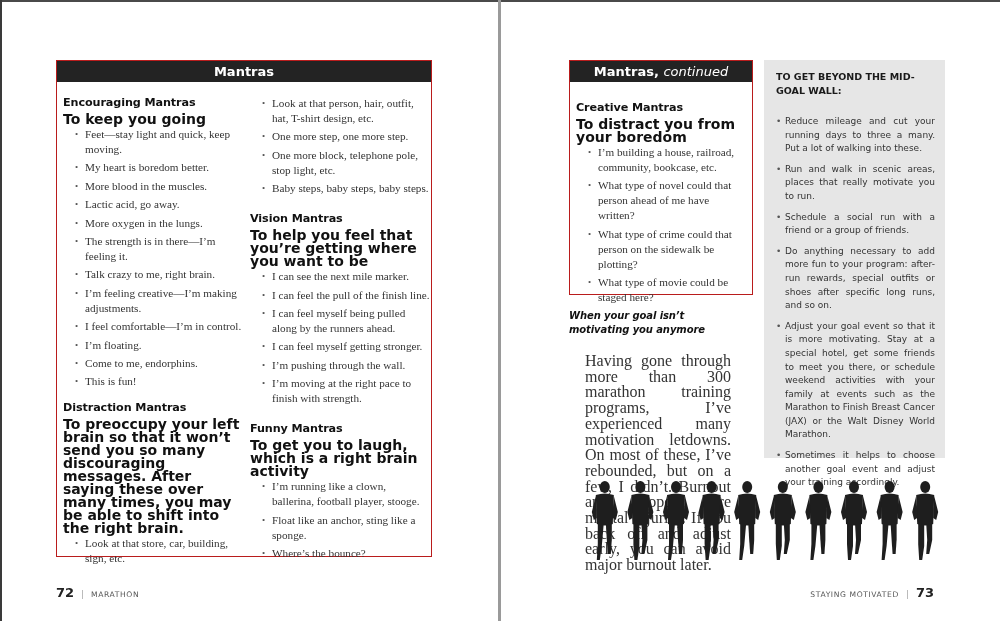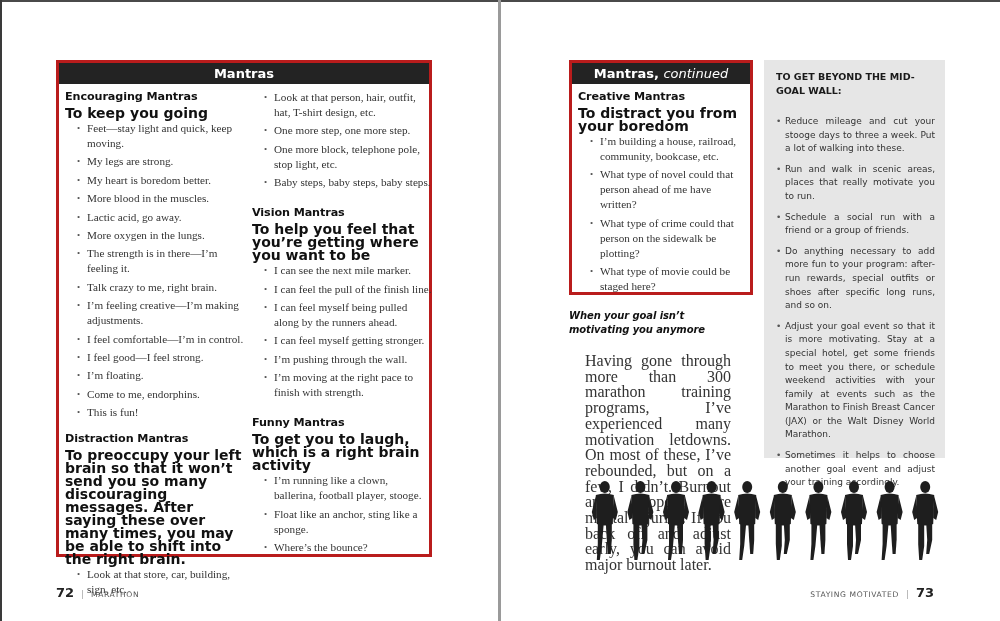--- a/index.html
+++ b/index.html
@@ -5,39 +5,39 @@
   html, body { margin:0; padding:0; }
   body { width:1000px; height:621px; background:#ffffff; position:relative; overflow:hidden; font-family:"Liberation Serif", serif; color:#2a2a2a; }
   .topline { position:absolute; left:0; top:0; width:1000px; height:2px; background:#4a4a4a; }
   .leftline { position:absolute; left:0; top:0; width:2px; height:621px; background:#3a3a3a; }
   .gutter { position:absolute; left:498px; top:0; width:3px; height:621px; background:#9a9a9a; }
   .page { position:absolute; top:0; height:621px; }
   .page.left { left:0; width:498px; }
   .page.right { left:501px; width:487px; }
 
   
-  .box { position:absolute; border:3px solid #b91c1c; background:#fff; box-sizing:border-box; }
+  .box { position:absolute; border:1px solid #b91c1c; background:#fff; box-sizing:border-box; }
   .box-left { left:56px; top:60px; width:376px; height:497px; }
   .box-head { background:#232323; color:#fff; font-family:"DejaVu Sans", sans-serif; font-weight:bold; font-size:13px; text-align:center; height:21px; line-height:21px; }
   .box-head .cont { font-style:italic; font-weight:normal; }
-  .col { position:absolute; top:27px; }
+  .col { position:absolute; top:35px; }
   .col1 { left:6px; width:182px; }
   .col2 { left:193px; width:180px; }
 
   h3 { font-family:"DejaVu Sans", sans-serif; font-weight:bold; font-size:11.2px; margin:0 0 4px 0; color:#111; letter-spacing:-0.1px; }
   .sub { font-family:"DejaVu Sans", sans-serif; font-weight:bold; font-size:14px; line-height:13px; margin:0 0 1px 0; color:#111; }
   ul.m { list-style:none; margin:0; padding:0 0 0 12px; }
   ul.m li { position:relative; padding-left:10px; font-size:11.2px; line-height:15px; margin-bottom:3.4px; color:#333; }
   ul.m li::before { content:"\2022"; position:absolute; left:0; top:0; font-size:9px; color:#555; }
 
   .sec { margin-bottom:12px; }
 
   
   .box-right { left:68px; top:60px; width:184px; height:235px; }
-  .box-right .inner { padding:6px 6px 0 6px; }
+  .box-right .inner { padding:19px 6px 0 6px; }
 
   .body-sec { position:absolute; left:68px; top:309px; width:178px; }
   .body-sec h3 { font-size:10px; line-height:14px; margin-bottom:5px;font-style:italic; }
   .body-sec p { margin:16px; font-size:16px; line-height:15.7px; text-align:justify; color:#333; }
 
   .sidebar { position:absolute; left:263px; top:60px; width:181px; height:398px; background:#e6e6e6; padding:10px 10px 0 12px; box-sizing:border-box; font-family:"DejaVu Sans", sans-serif; }
   .sidebar .stitle { font-weight:bold; font-size:9.5px; line-height:13.5px; color:#1a1a1a; margin-bottom:18px; }
   .sidebar ul { list-style:none; margin:0; padding:0; }
   .sidebar li { position:relative; padding-left:9px; font-size:9px; line-height:13.6px; margin-bottom:7px; color:#333; text-align:justify; }
   .sidebar li::before { content:"\2022"; position:absolute; left:0; top:0; color:#555; }
@@ -60,30 +60,28 @@
 <div class="page left">
   <div class="box box-left">
     <div class="box-head">Mantras</div>
 
     <div class="col col1">
       <div class="sec">
         <h3>Encouraging Mantras</h3>
         <div class="sub">To keep you going</div>
         <ul class="m">
           <li>Feet—stay light and quick, keep moving.</li>
-          <li>My legs are strong.</li>
           <li>My heart is boredom better.</li>
           <li>More blood in the muscles.</li>
           <li>Lactic acid, go away.</li>
           <li>More oxygen in the lungs.</li>
           <li>The strength is in there—I’m feeling it.</li>
           <li>Talk crazy to me, right brain.</li>
           <li>I’m feeling creative—I’m making adjustments.</li>
           <li>I feel comfortable—I’m in control.</li>
-          <li>I feel good—I feel strong.</li>
           <li>I’m floating.</li>
           <li>Come to me, endorphins.</li>
           <li>This is fun!</li>
         </ul>
       </div>
       <div class="sec">
         <h3>Distraction Mantras</h3>
         <div class="sub">To preoccupy your left brain so that it won’t send you so many discouraging messages. After saying these over many times, you may be able to shift into the right brain.</div>
         <ul class="m">
           <li>Look at that store, car, building, sign, etc.</li>
@@ -148,21 +146,21 @@
   </div>
 
   <div class="body-sec">
     <h3>When your goal isn’t motivating you anymore</h3>
     <p>Having gone through more than 300 marathon training programs, I’ve experienced many motivation letdowns. On most of these, I’ve rebounded, but on a few, I didn’t. Burnout and dropout are mental injuries. If you back off and adjust early, you can avoid major burnout later.</p>
   </div>
 
   <div class="sidebar">
     <div class="stitle">TO GET BEYOND THE MID-GOAL WALL:</div>
     <ul>
-      <li>Reduce mileage and cut your stooge days to three a week. Put a lot of walking into these.</li>
+      <li>Reduce mileage and cut your running days to three a many. Put a lot of walking into these.</li>
       <li>Run and walk in scenic areas, places that really motivate you to run.</li>
       <li>Schedule a social run with a friend or a group of friends.</li>
       <li>Do anything necessary to add more fun to your program: after-run rewards, special outfits or shoes after specific long runs, and so on.</li>
       <li>Adjust your goal event so that it is more motivating. Stay at a special hotel, get some friends to meet you there, or schedule weekend activities with your family at events such as the Marathon to Finish Breast Cancer (JAX) or the Walt Disney World Marathon.</li>
       <li>Sometimes it helps to choose another goal event and adjust your training accordingly.</li>
     </ul>
   </div>
 
   <svg class="runners" id="runners" viewBox="0 0 356 85">
       <g fill="#1e1e1e">

